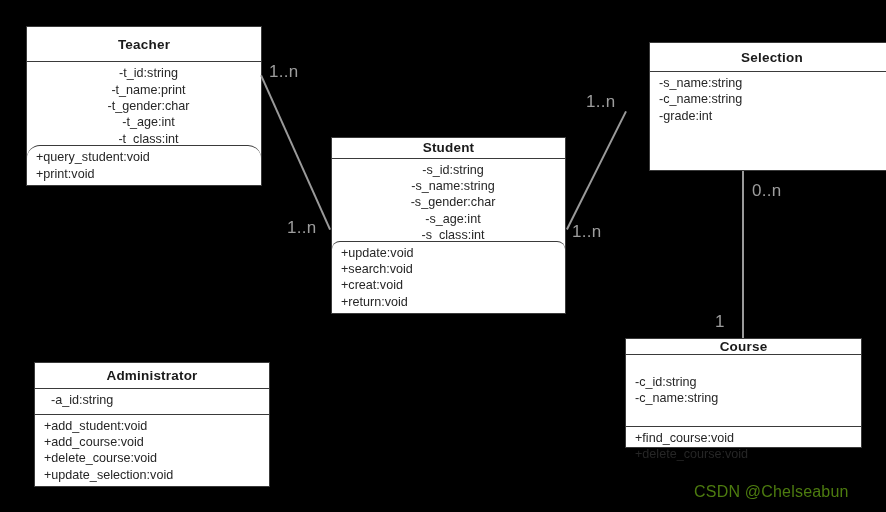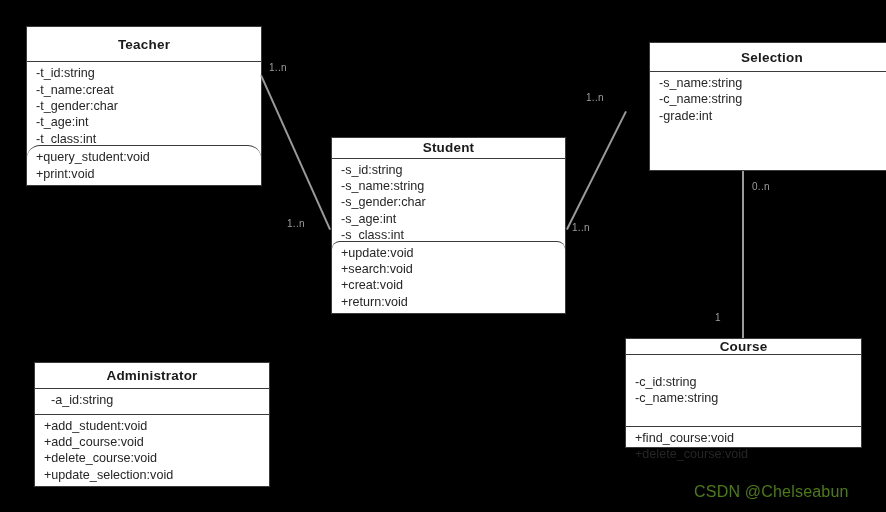--- a/index.html
+++ b/index.html
@@ -52,56 +52,56 @@
     white-space: nowrap;
   }
   .edge {
     position: absolute;
     background: #9a9a9a;
     transform-origin: 0 0;
     height: 1.6px;
   }
   .mult-label {
     position: absolute;
-    font-size: 10px;
+    font-size: 17px;
     color: #9d9d9d;
     white-space: nowrap;
     letter-spacing: 0.3px;
   }
   .watermark {
     position: absolute;
     font-size: 16px;
     color: #4d7c0f;
     white-space: nowrap;
     letter-spacing: 0.2px;
   }
 </style>
 </head>
 <body>
 
 <div id="canvas">
 
   <div class="uml-class" style="left:26px; top:26px; width:236px; height:160px;">
     <div class="uml-title" style="height:40px;">Teacher</div>
-    <div class="uml-compartment" style="height:83px;">
+    <div class="uml-compartment" style="height:83px;align-items:center;">
       <div class="uml-member">-t_id:string</div>
-      <div class="uml-member">-t_name:creat</div>
+      <div class="uml-member">-t_name:print</div>
       <div class="uml-member">-t_gender:char</div>
       <div class="uml-member">-t_age:int</div>
       <div class="uml-member">-t_class:int</div>
     </div>
     <div class="uml-compartment divided" style="flex:1;border-radius:13px;">
       <div class="uml-member">+query_student:void</div>
       <div class="uml-member">+print:void</div>
     </div>
   </div>
 
   <div class="uml-class" style="left:331px; top:137px; width:235px; height:177px;">
     <div class="uml-title" style="height:29px;">Student</div>
-    <div class="uml-compartment" style="height:82px;">
+    <div class="uml-compartment" style="height:82px;text-align:center;">
       <div class="uml-member">-s_id:string</div>
       <div class="uml-member">-s_name:string</div>
       <div class="uml-member">-s_gender:char</div>
       <div class="uml-member">-s_age:int</div>
       <div class="uml-member">-s_class:int</div>
     </div>
     <div class="uml-compartment divided" style="flex:1;border-radius:8px;">
       <div class="uml-member">+update:void</div>
       <div class="uml-member">+search:void</div>
       <div class="uml-member">+creat:void</div>

